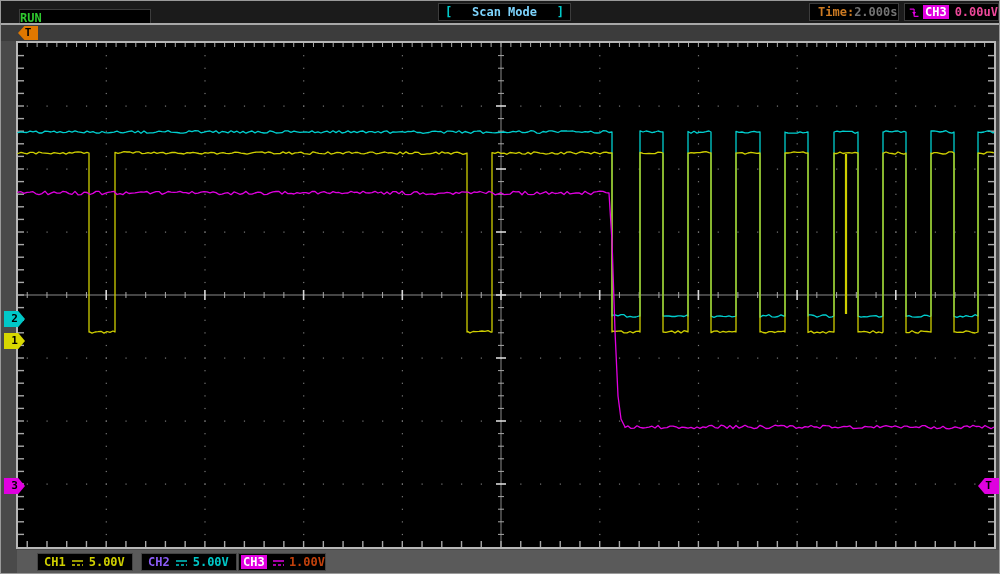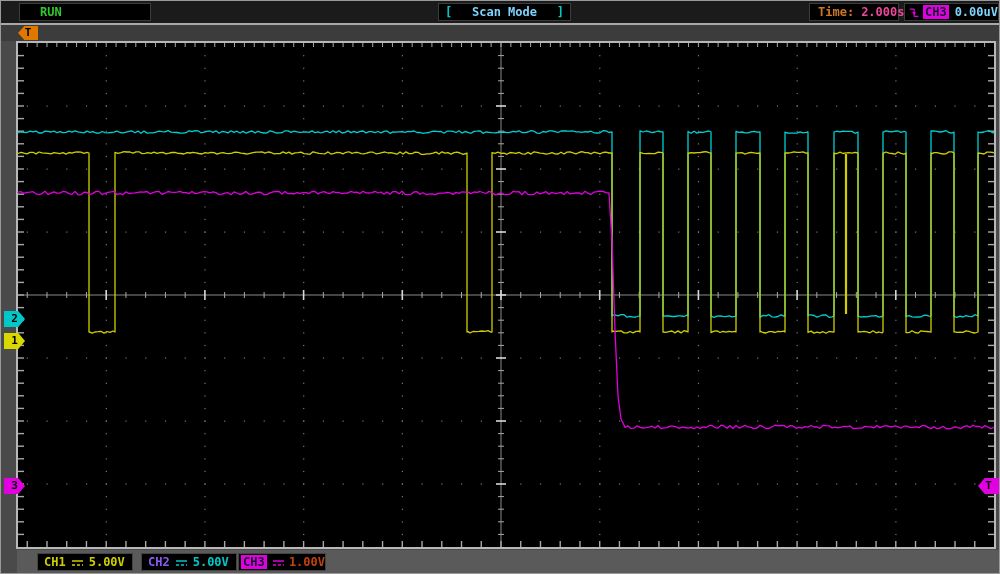--- a/index.html
+++ b/index.html
@@ -8,30 +8,30 @@
     background:#4a4a4a;border:1px solid #9a9a9a;box-sizing:border-box;
     font-family:"DejaVu Sans Mono","Liberation Mono",monospace;
     font-weight:bold;font-size:12px;
   }
   .topbar{position:absolute;left:0;top:0;width:1000px;height:22px;background:#1b1b1b;}
   .sep{position:absolute;left:0;top:22px;width:1000px;height:2px;background:#a8a8a8;}
   .midstrip{position:absolute;left:0;top:24px;width:1000px;height:16px;background:#3c3c3c;}
   .bbar{position:absolute;left:16px;top:549px;width:1000px;height:25px;background:#5a5a5a;}
   .box{position:absolute;top:2px;height:18px;background:#000;border:1px solid #3c3c3c;
        box-sizing:border-box;display:flex;align-items:center;white-space:pre;}
-  .runbox{left:18px;width:132px;padding-left:20px;}
+  .runbox{left:18px;width:132px;margin-top:6px;}
   .modebox{left:437px;width:133px;padding:0 6px;justify-content:space-between;}
   .timebox{left:808px;width:90px;padding-left:8px;}
   .trigbox{left:903px;width:95px;padding-left:4px;}
   .chbox{position:absolute;top:3px;height:18px;background:#000;border:1px solid #444;
          box-sizing:border-box;display:flex;align-items:center;gap:5px;padding-left:6px;}
   .ch1box{left:20px;width:96px;}
   .ch2box{left:124px;width:96px;}
   .ch3box{left:221px;width:88px;padding-left:2px;}
-  .chip{background:#e000e0;color:#0f172a;padding:0 2px;line-height:14px;}
+  .chip{background:#e000e0;color:#ffffff;padding:0 2px;line-height:14px;}
   .plot{position:absolute;left:15px;top:40px;width:980px;height:508px;
         border:2px solid #b8b8b8;background:#000;box-sizing:border-box;}
   svg.overlay{position:absolute;left:0;top:0;width:1000px;height:574px;pointer-events:none;}
   .flag{position:absolute;color:#000;font-size:11px;line-height:16px;text-align:center;z-index:5;}
   .flag.right{clip-path:polygon(0 0,68% 0,100% 50%,68% 100%,0 100%);}
   .flag.left{clip-path:polygon(100% 0,32% 0,0 50%,32% 100%,100% 100%);}
   .cicon{display:inline-block;}
 </style>
 </head>
 <body>
@@ -42,29 +42,29 @@
     <div class="box runbox">
       <span style="color: rgb(47, 200, 47);">RUN</span>
     </div>
     <div class="box modebox">
       <span style="color: rgb(0, 200, 200);">[</span>
       <span style="color: #7dd3fc;">Scan Mode</span>
       <span style="color: rgb(0, 200, 200);">]</span>
     </div>
     <div class="box timebox">
       <span style="color: rgb(204, 122, 34);">Time:</span>
-      <span style="margin-left: 7px; color: #ec4899;">2.000s</span>
+      <span style="margin-left: 0; color: #737373;">2.000s</span>
     </div>
     <div class="box trigbox">
       <svg width="15" height="16" viewBox="0 0 15 16">
         <path d="M1 4 H7 M7 4 V14 M7 14 H13" stroke="#e000e0" stroke-width="1.6" fill="none"></path>
         <path d="M4.4 8 L9.6 8 L7 12 Z" fill="#e000e0"></path>
       </svg>
       <span class="chip" style="margin-left:3px">CH3</span>
-      <span style="margin-left: 6px; color: #7dd3fc;">0.00uV</span>
+      <span style="margin-left: 6px; color: #ec4899;">0.00uV</span>
     </div>
   </div>
 
   <div class="sep"></div>
   <div class="midstrip"></div>
 
   <div class="plot"></div>
   <svg class="overlay" id="scope-svg" viewBox="0 0 1000 574">
       <rect x="104.69999999999999" y="54.099999999999994" width="1.2" height="1.2" fill="#787878"></rect>
       <rect x="104.69999999999999" y="66.70000000000002" width="1.2" height="1.2" fill="#787878"></rect>

